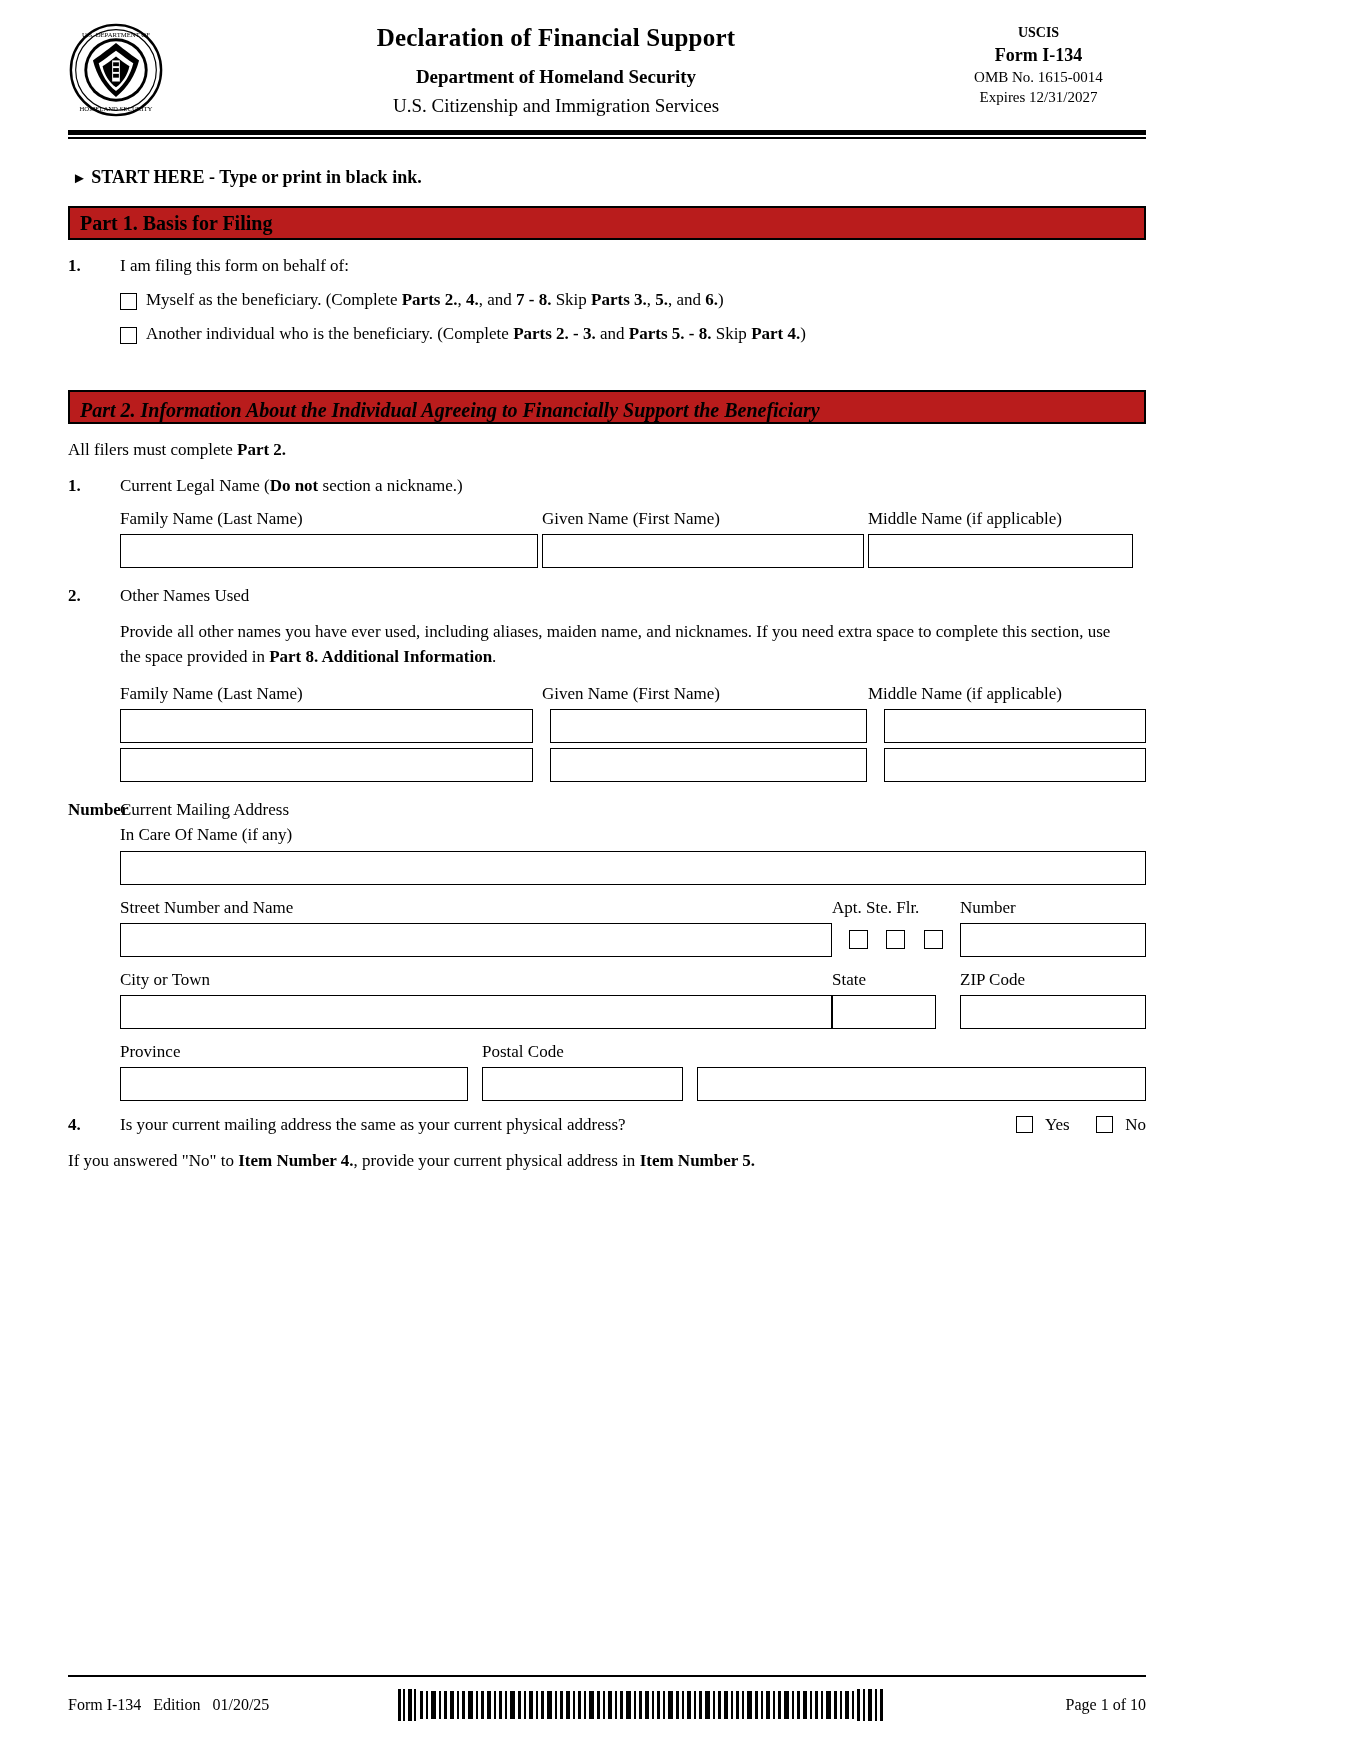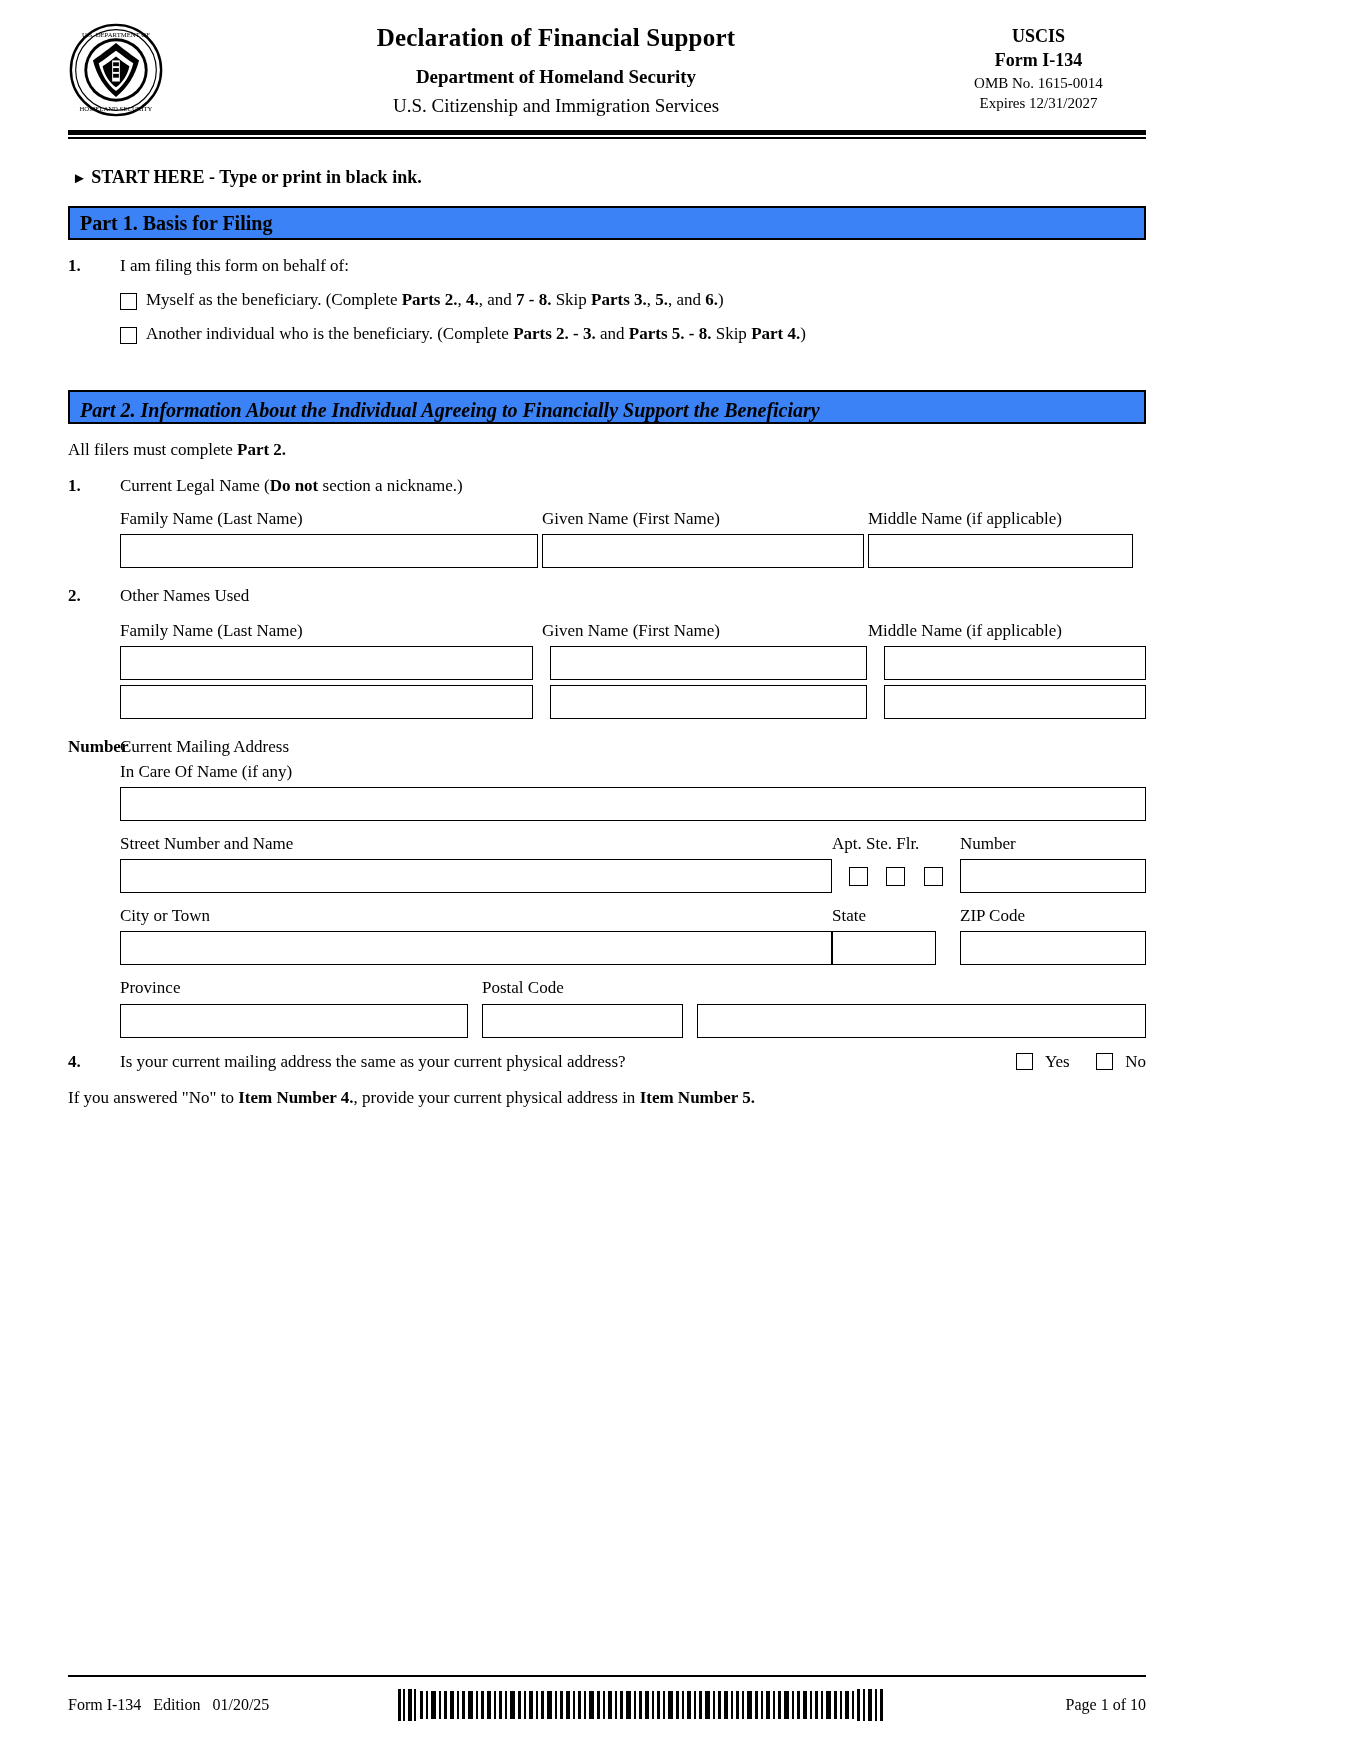--- a/index.html
+++ b/index.html
@@ -57,21 +57,21 @@
     line-height: 1.25;
   }
   .uscis-block {
     position: absolute;
     right: 0px;
     top: 24px;
     width: 215px;
     text-align: center;
     line-height: 1.35;
   }
-  .uscis-block .u1 { font-size: 18px; font-weight: bold; }
+  .uscis-block .u1 { font-size: 14px; font-weight: bold; }
   .uscis-block .u2 { font-size: 18px; font-weight: bold; }
   .uscis-block .u3 { font-size: 15px; }
   .uscis-block .u4 { font-size: 15px; }
 
   
   .rule-thick {
     border-top: 5px solid #000;
     border-bottom: 2px solid #000;
     height: 9px;
     margin-top: 10px;
@@ -82,21 +82,21 @@
     margin-top: 28px;
     font-size: 18px;
     font-weight: bold;
     padding-left: 4px;
   }
   .tri { font-size: 15px; }
 
   
   .part-bar {
     margin-top: 18px;
-    background: #3b82f6;
+    background: #b91c1c;
     border: 2px solid #000;
     height: 34px;
     display: flex;
     align-items: center;
     padding-left: 10px;
     font-size: 20px;
     font-weight: bold;
   }
   .part-bar.italic { font-style: italic; align-items: flex-end; }
 
@@ -298,20 +298,23 @@
       <div class="names-col-2 fbox"></div>
       <div class="names-col-3 fbox"></div>
     </div>
   </div>
 
   <div class="item" style="margin-top:18px;">
     <div class="item-num">2.</div>
     <div class="item-body">Other Names Used</div>
   </div>
 
+  <div class="indent" style="margin-top:14px; font-size:17px; line-height:1.45; width:1002px;">
+    <span>Provide all other names you have ever used, including aliases, maiden name, and nicknames. If you need extra space to complete this section, use the space provided in </span><b>Part 8. Additional Information</b><span>.</span>
+  </div>
 
   <div class="indent" style="margin-top:14px;">
     <div class="names-row">
       <div class="names-col-1 flabel">Family Name (Last Name)</div>
       <div class="names-col-2 flabel">Given Name (First Name)</div>
       <div class="names-col-3 flabel">Middle Name (if applicable)</div>
     </div>
     <div class="names-row" style="gap:17px;">
       <div class="names-col-1 fbox"></div>
       <div class="names-col-2 fbox"></div>

